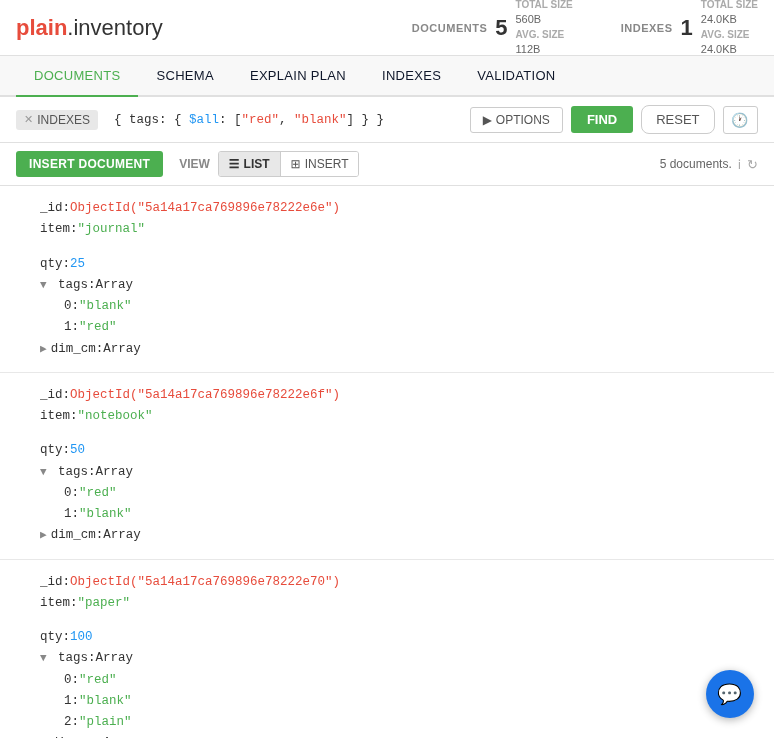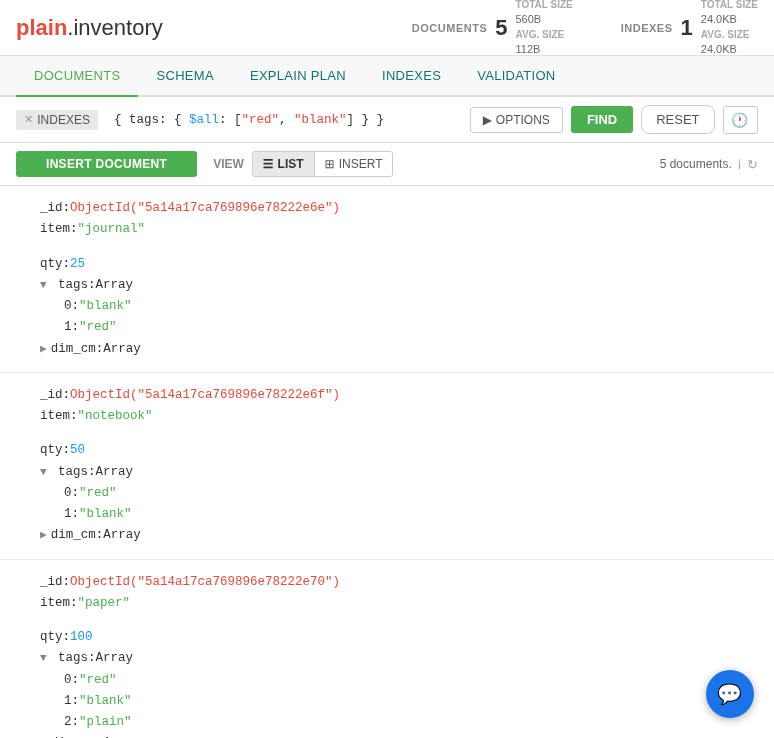--- a/index.html
+++ b/index.html
@@ -56,21 +56,21 @@
     .tabs {
       display: flex;
       border-bottom: 2px solid #e0e0e0;
       background: #f8f8f8;
       padding: 0 16px;
     }
     .tab {
       padding: 12px 18px;
       font-size: 13px;
       font-weight: 500;
-      color: #0f766e;
+      color: #0f172a;
       cursor: pointer;
       border-bottom: 2px solid transparent;
       margin-bottom: -2px;
       text-transform: uppercase;
       letter-spacing: 0.3px;
     }
     .tab.active {
       color: #4caf50;
       border-bottom-color: #4caf50;
     }
@@ -144,21 +144,21 @@
 
     
     .action-bar {
       display: flex;
       align-items: center;
       padding: 8px 16px;
       gap: 8px;
       border-bottom: 1px solid #e0e0e0;
     }
     .btn-insert {
-      padding: 6px 30px;
+      padding: 6px 13px;
       background: #4caf50;
       color: #fff;
       border: none;
       border-radius: 3px;
       font-size: 12px;
       font-weight: 600;
       cursor: pointer;
       text-transform: uppercase;
       letter-spacing: 0.3px;
     }

